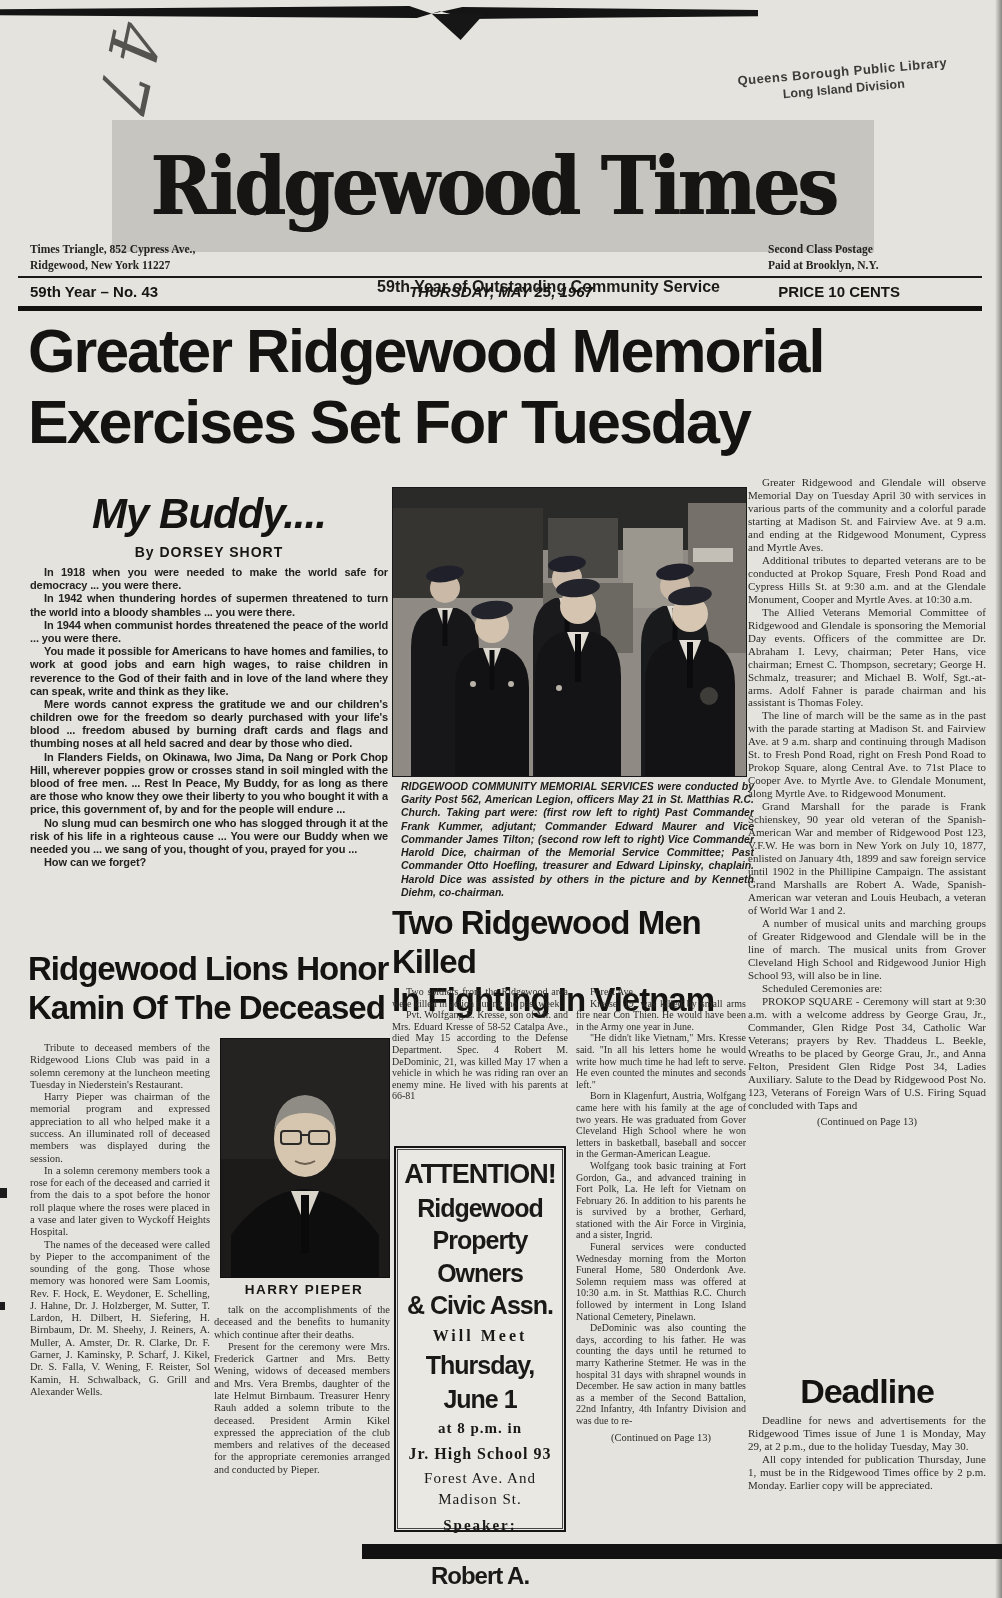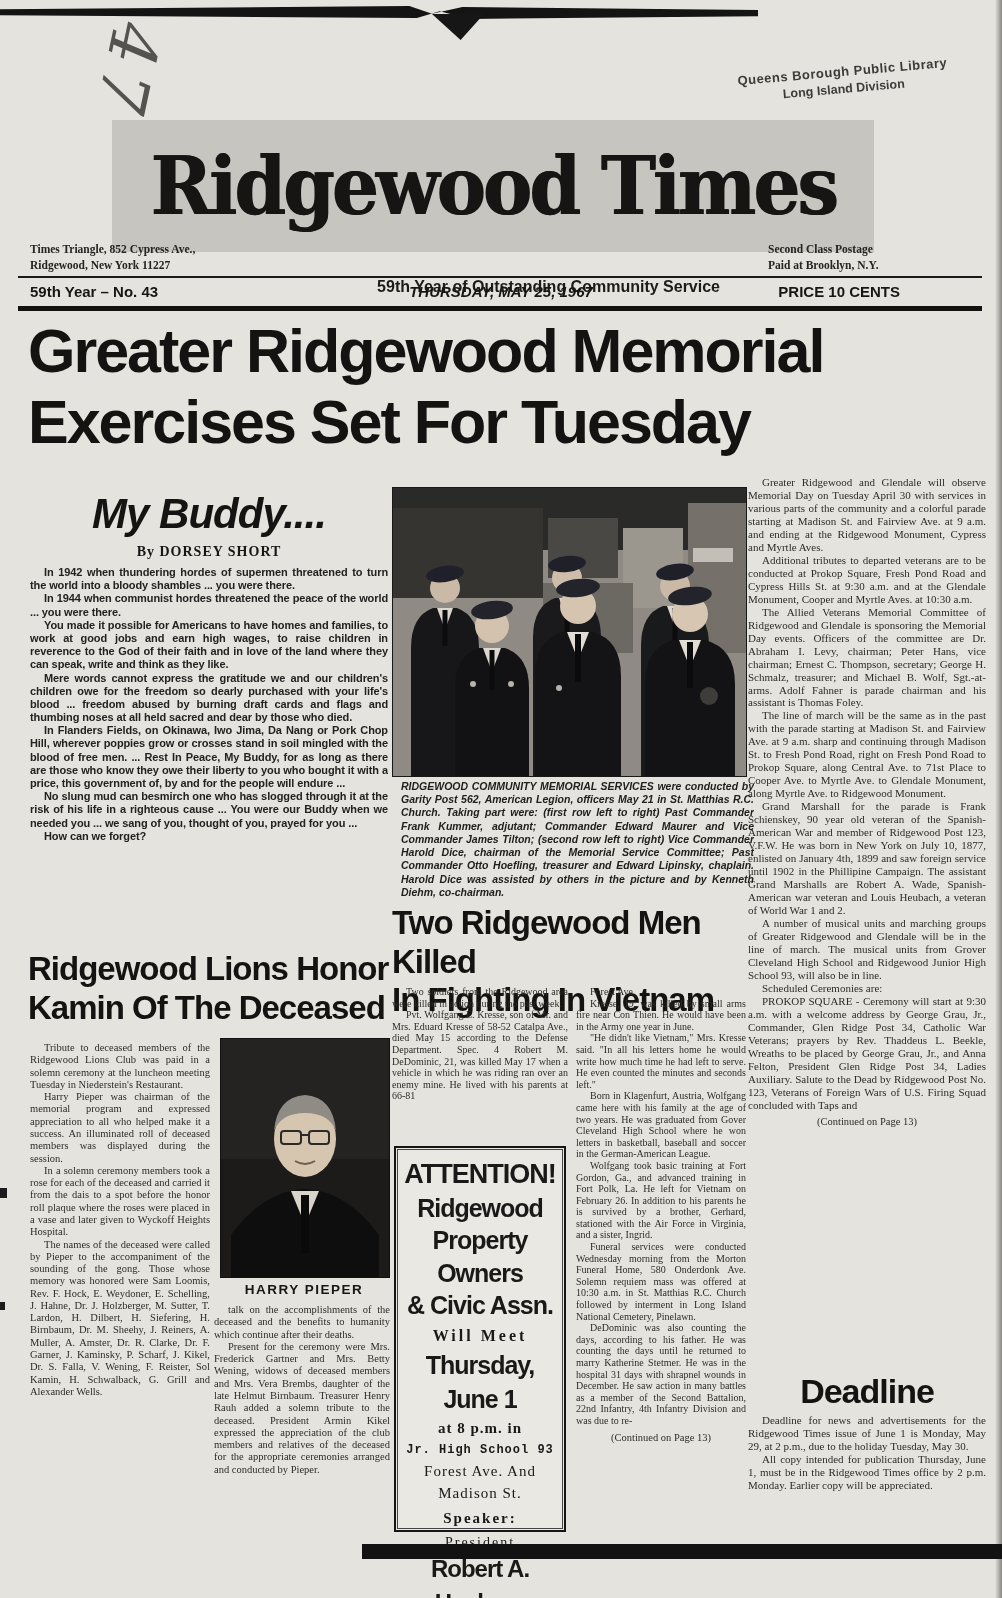--- a/index.html
+++ b/index.html
@@ -48,21 +48,21 @@
   .bodycol p{margin:0;text-indent:14px;text-align:justify;color:#2e2c28;}
   .serif p{font-family:"Liberation Serif",serif;font-size:11px;line-height:1.18;}
   .serif-sm p{font-family:"Liberation Serif",serif;font-size:10.5px;line-height:1.17;}
   .serif-xs p{font-family:"Liberation Serif",serif;font-size:10px;line-height:1.16;}
   .continued{text-align:center !important;text-indent:0 !important;font-size:10.5px !important;padding-top:5px;}
 
   
   .mybuddy-title{position:absolute;left:30px;top:490px;width:358px;text-align:center;
     font-weight:bold;font-style:italic;font-size:42px;letter-spacing:-1px;color:#151412;}
   .mybuddy-byline{position:absolute;left:30px;top:544px;width:358px;text-align:center;
-    font-weight:bold;font-size:14px;letter-spacing:1px;font-family:Liberation Serif, serif;}
+    font-weight:bold;font-size:14px;letter-spacing:1px;}
   .mybuddy-body{position:absolute;left:30px;top:566px;width:358px;height:384px;overflow:hidden;}
   .mybuddy-body p{font-family:"Liberation Sans",sans-serif;font-weight:bold;font-size:11px;
     line-height:1.2;letter-spacing:-.1px;color:#232220;}
 
   
   .sec-headline{font-weight:bold;font-size:33px;line-height:1.17;letter-spacing:-1px;color:#141311;}
   .lions-headline{position:absolute;left:28px;top:950px;width:362px;}
   .vietnam-headline{position:absolute;left:392px;top:904px;width:356px;}
 
   
@@ -86,21 +86,21 @@
   
   .attention-box{position:absolute;left:394px;top:1146px;width:172px;height:386px;background:#eae8e3;
     border:2px solid #151515;box-shadow:0 0 0 1px #eae8e3 inset,0 0 0 2px #444 inset;
     text-align:center;padding-top:10px;box-sizing:border-box;}
   .attention-box div{color:#1a1918;}
   .att-l0{font-weight:bold;font-size:27px;line-height:1.25;letter-spacing:-1px;}
   .att-l1,.att-l2,.att-l3{font-weight:bold;font-size:25px;line-height:1.3;letter-spacing:-1px;}
   .att-l4{font-family:"Liberation Serif",serif;font-weight:bold;font-size:16px;line-height:1.7;letter-spacing:3px;}
   .att-l5{font-weight:bold;font-size:25px;line-height:1.35;letter-spacing:-1px;}
   .att-l6{font-family:"Liberation Serif",serif;font-weight:bold;font-size:15px;line-height:1.6;letter-spacing:1px;}
-  .att-l7{font-family:Liberation Mono, monospace;font-weight:bold;font-size:12px;line-height:1.7;letter-spacing:1px;}
+  .att-l7{font-family:Liberation Serif, serif;font-weight:bold;font-size:16px;line-height:1.7;letter-spacing:1px;}
   .att-l8,.att-l9{font-family:"Liberation Serif",serif;font-weight:normal;font-size:15px;line-height:1.45;letter-spacing:1px;}
   .att-l10{font-family:"Liberation Serif",serif;font-weight:bold;font-size:15px;line-height:1.9;letter-spacing:2px;}
   .att-l11{font-family:"Liberation Serif",serif;font-size:14px;line-height:1.4;letter-spacing:2px;}
   .att-l12{font-weight:bold;font-size:24px;line-height:1.4;letter-spacing:-1px;}
 
   
   .memorial-col{position:absolute;left:748px;top:476px;width:238px;height:886px;overflow:hidden;}
   .deadline-headline{position:absolute;left:748px;top:1372px;width:238px;text-align:center;
     font-weight:bold;font-size:34px;letter-spacing:-1px;color:#141311;}
   .deadline-text{position:absolute;left:748px;top:1414px;width:238px;height:126px;overflow:hidden;}
@@ -142,20 +142,21 @@
   <div class="rule-thick"></div>
 
   <div class="lead-headline">
     <div>Greater Ridgewood Memorial</div>
     <div>Exercises Set For Tuesday</div>
   </div>
 
   <div class="mybuddy-title">My Buddy....</div>
   <div class="mybuddy-byline">By DORSEY SHORT</div>
   <div class="mybuddy-body bodycol">
+    <p>In 1918 when you were needed to make the world safe for democracy ... you were there.</p>
     <p>In 1942 when thundering hordes of supermen threatened to turn the world into a bloody shambles ... you were there.</p>
     <p>In 1944 when communist hordes threatened the peace of the world ... you were there.</p>
     <p>You made it possible for Americans to have homes and families, to work at good jobs and earn high wages, to raise children in reverence to the God of their faith and in love of the land where they can speak, write and think as they like.</p>
     <p>Mere words cannot express the gratitude we and our children's children owe for the freedom so dearly purchased with your life's blood ... freedom abused by burning draft cards and flags and thumbing noses at all held sacred and dear by those who died.</p>
     <p>In Flanders Fields, on Okinawa, Iwo Jima, Da Nang or Pork Chop Hill, wherever poppies grow or crosses stand in soil mingled with the blood of free men. ... Rest In Peace, My Buddy, for as long as there are those who know they owe their liberty to you who bought it with a price, this government of, by and for the people will endure ...</p>
     <p>No slung mud can besmirch one who has slogged through it at the risk of his life in a righteous cause ... You were our Buddy when we needed you ... we sang of you, thought of you, prayed for you ...</p>
     <p>How can we forget?</p>
   </div>
 
   <div class="legion-photo">

